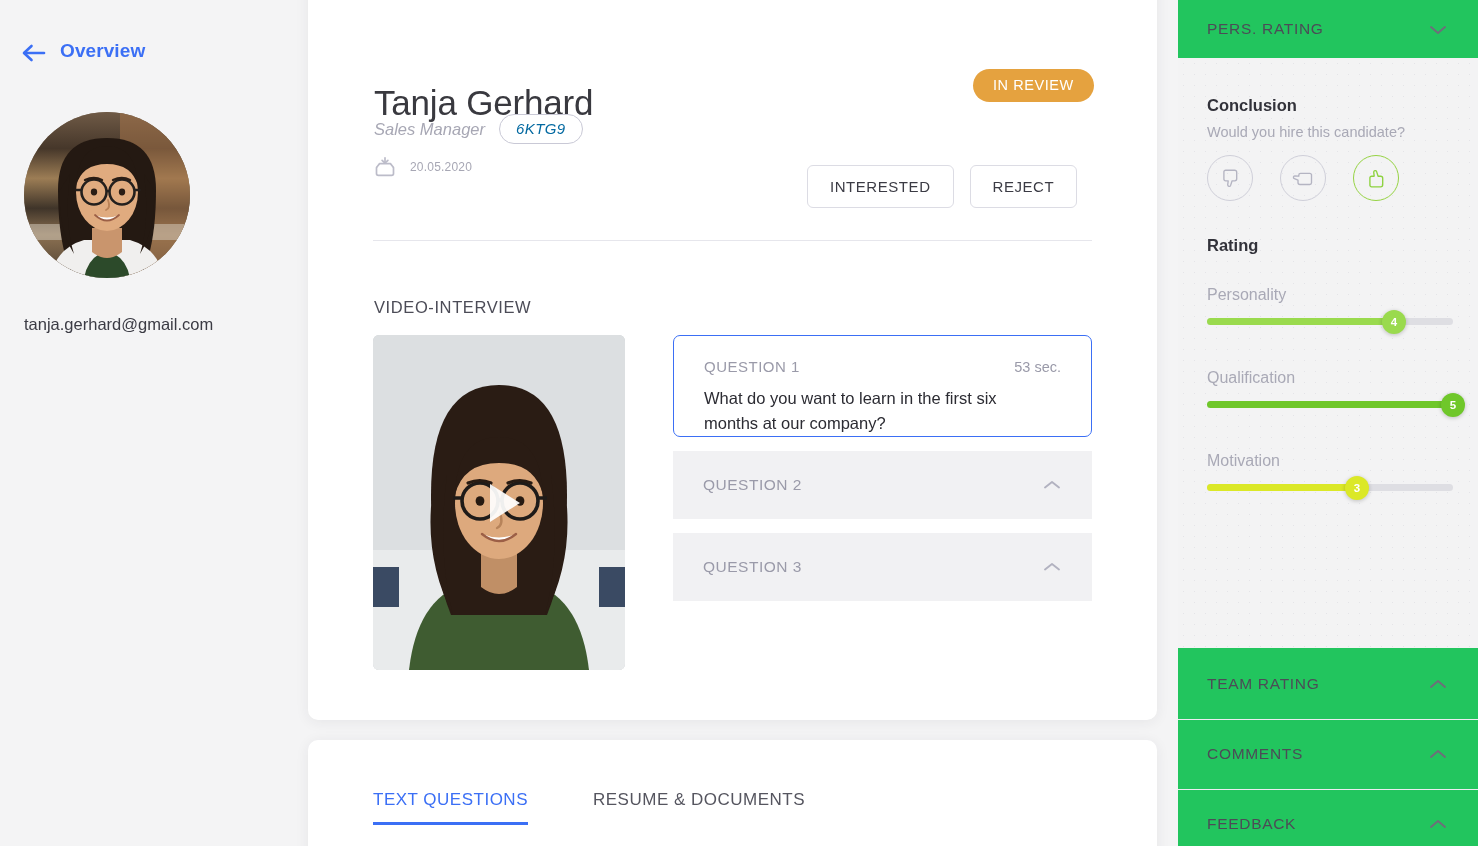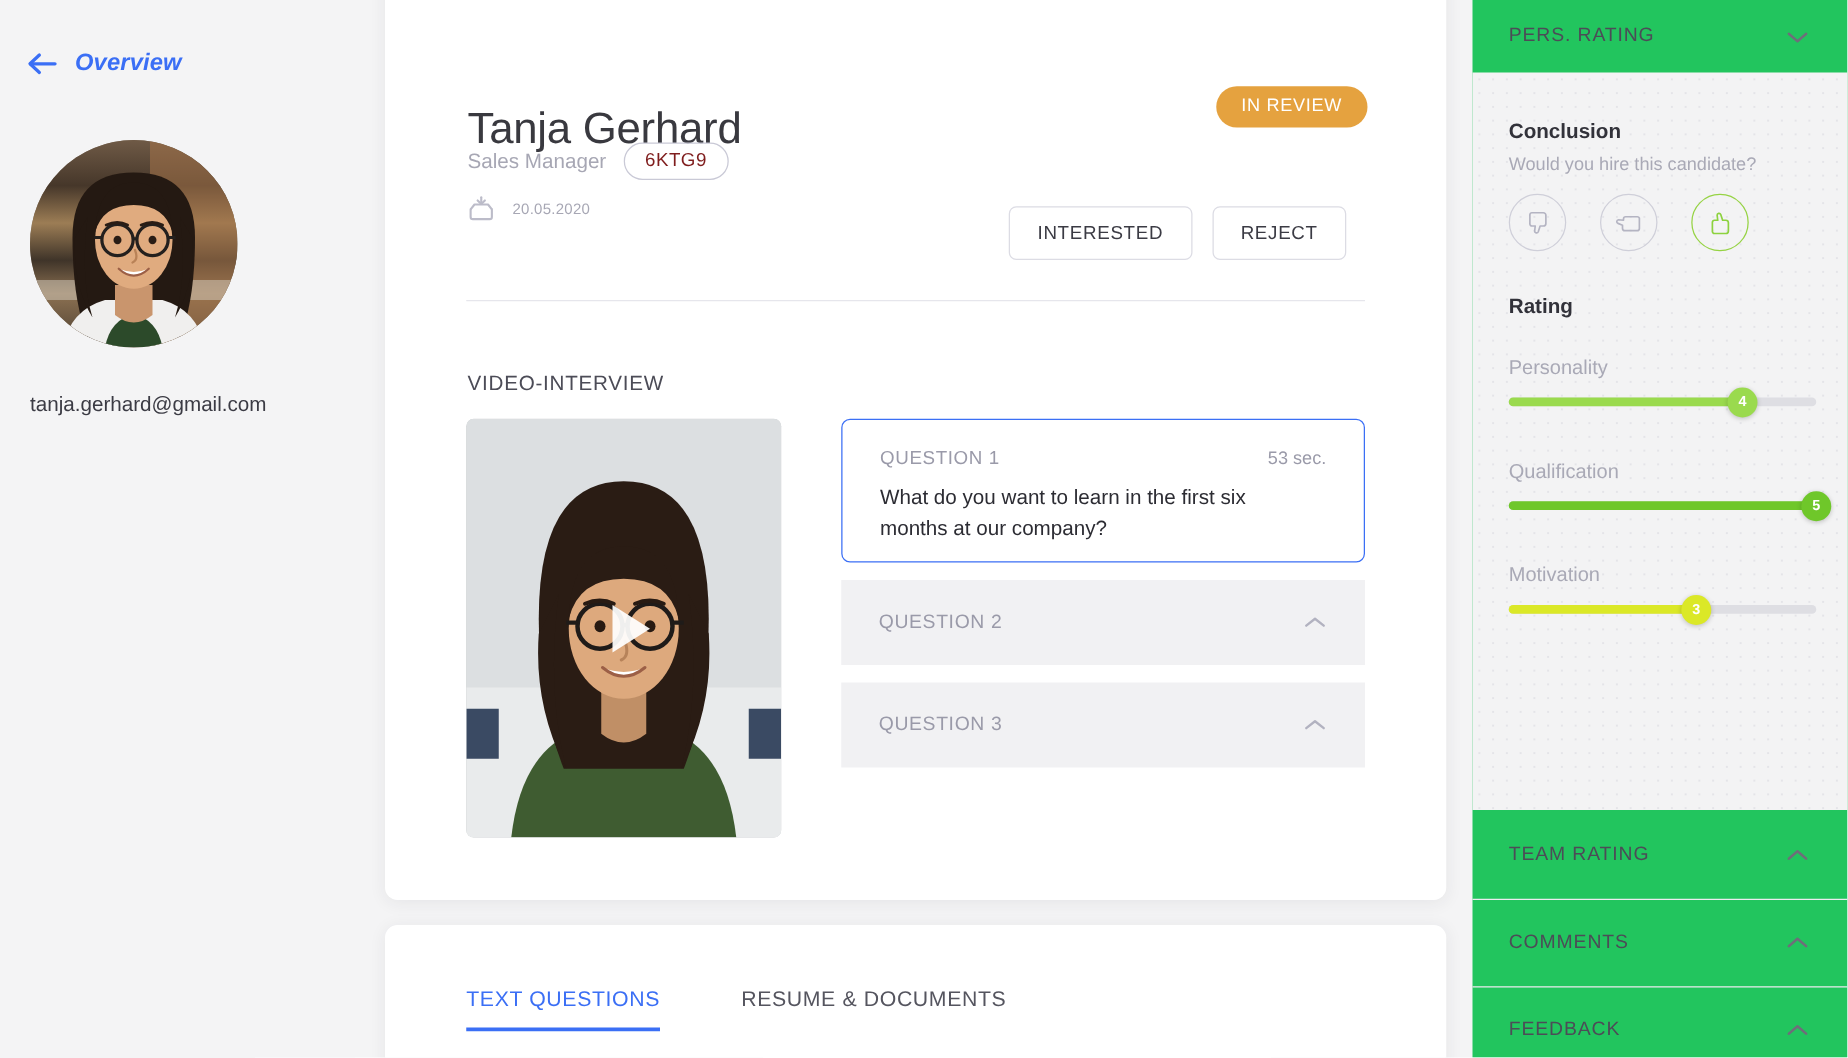--- a/index.html
+++ b/index.html
@@ -16,23 +16,22 @@
 
   
   .left-rail {
     position: absolute; left: 0; top: 0;
     width: 284px; height: 846px;
     background: #f4f4f5;
     box-sizing: border-box;
   }
   .back-link {
     position: absolute; left: 22px; top: 40px;
-    display: flex; align-items: center; gap: 14px;
+    display: flex; align-items: flex-end; gap: 14px;
     cursor: pointer;
-    font-style: italic;
   }
   .back-arrow { display: block; width: 24px; height: 18px; }
   .back-label {
     color: #3b6ff5; font-size: 19px; font-weight: 700;
     letter-spacing: .1px;
   }
   .avatar-wrap {
     position: absolute; left: 24px; top: 112px;
     width: 166px; height: 166px; border-radius: 50%;
     overflow: hidden; background: #8a7a6a;
@@ -67,26 +66,26 @@
   }
   .status-badge {
     position: absolute; left: 973px; top: 69px;
     background: #e5a23f; color: #fff;
     font-size: 14.5px; letter-spacing: .55px;
     padding: 8px 20px 9px; border-radius: 17px;
     cursor: default;
   }
   .role-row {
     position: absolute; left: 374px; top: 114px;
-    display: flex; align-items: center; gap: 14px;
+    display: flex; align-items: center; gap: 14px; font-style: italic;
   }
   .role-text { color: #a7a7b4; font-size: 16.5px; }
   .code-chip {
     border: 1.5px solid #c9c9d6; border-radius: 16px;
-    color: #7f1d1d; font-size: 15px; letter-spacing: .4px;
+    color: #0369a1; font-size: 15px; letter-spacing: .4px;
     padding: 5px 16px 6px; cursor: pointer;
   }
   .date-row {
     position: absolute; left: 374px; top: 156px;
     display: flex; align-items: center; gap: 14px;
   }
   .inbox-icon { display: block; width: 22px; height: 22px; }
   .date-text { color: #a7a7b4; font-size: 12px; letter-spacing: .2px; }
 
   .action-btns {
@@ -126,21 +125,21 @@
     border-top: 19px solid transparent;
     border-bottom: 19px solid transparent;
     margin-left: 6px;
   }
 
   
   .q-list { position: absolute; left: 673px; top: 335px; width: 419px; }
   .q-card-active {
     border: 1.6px solid #3b6ff5; border-radius: 7px;
     background: #fff; padding: 22px 30px 40px;
-    box-sizing: border-box; height: 115px; cursor: pointer;
+    box-sizing: border-box; height: 102px; cursor: pointer;
   }
   .q-head { display: flex; justify-content: space-between; align-items: baseline; }
   .q-label { color: #9a9aa9; font-size: 15px; letter-spacing: .5px; }
   .q-dur { color: #9a9aa9; font-size: 14.5px; }
   .q-text {
     margin-top: 11px; color: #2c2c33; font-size: 16.5px;
     line-height: 25px; max-width: 330px;
   }
   .q-card-collapsed {
     margin-top: 14px; background: #f1f1f3; border-radius: 0;

